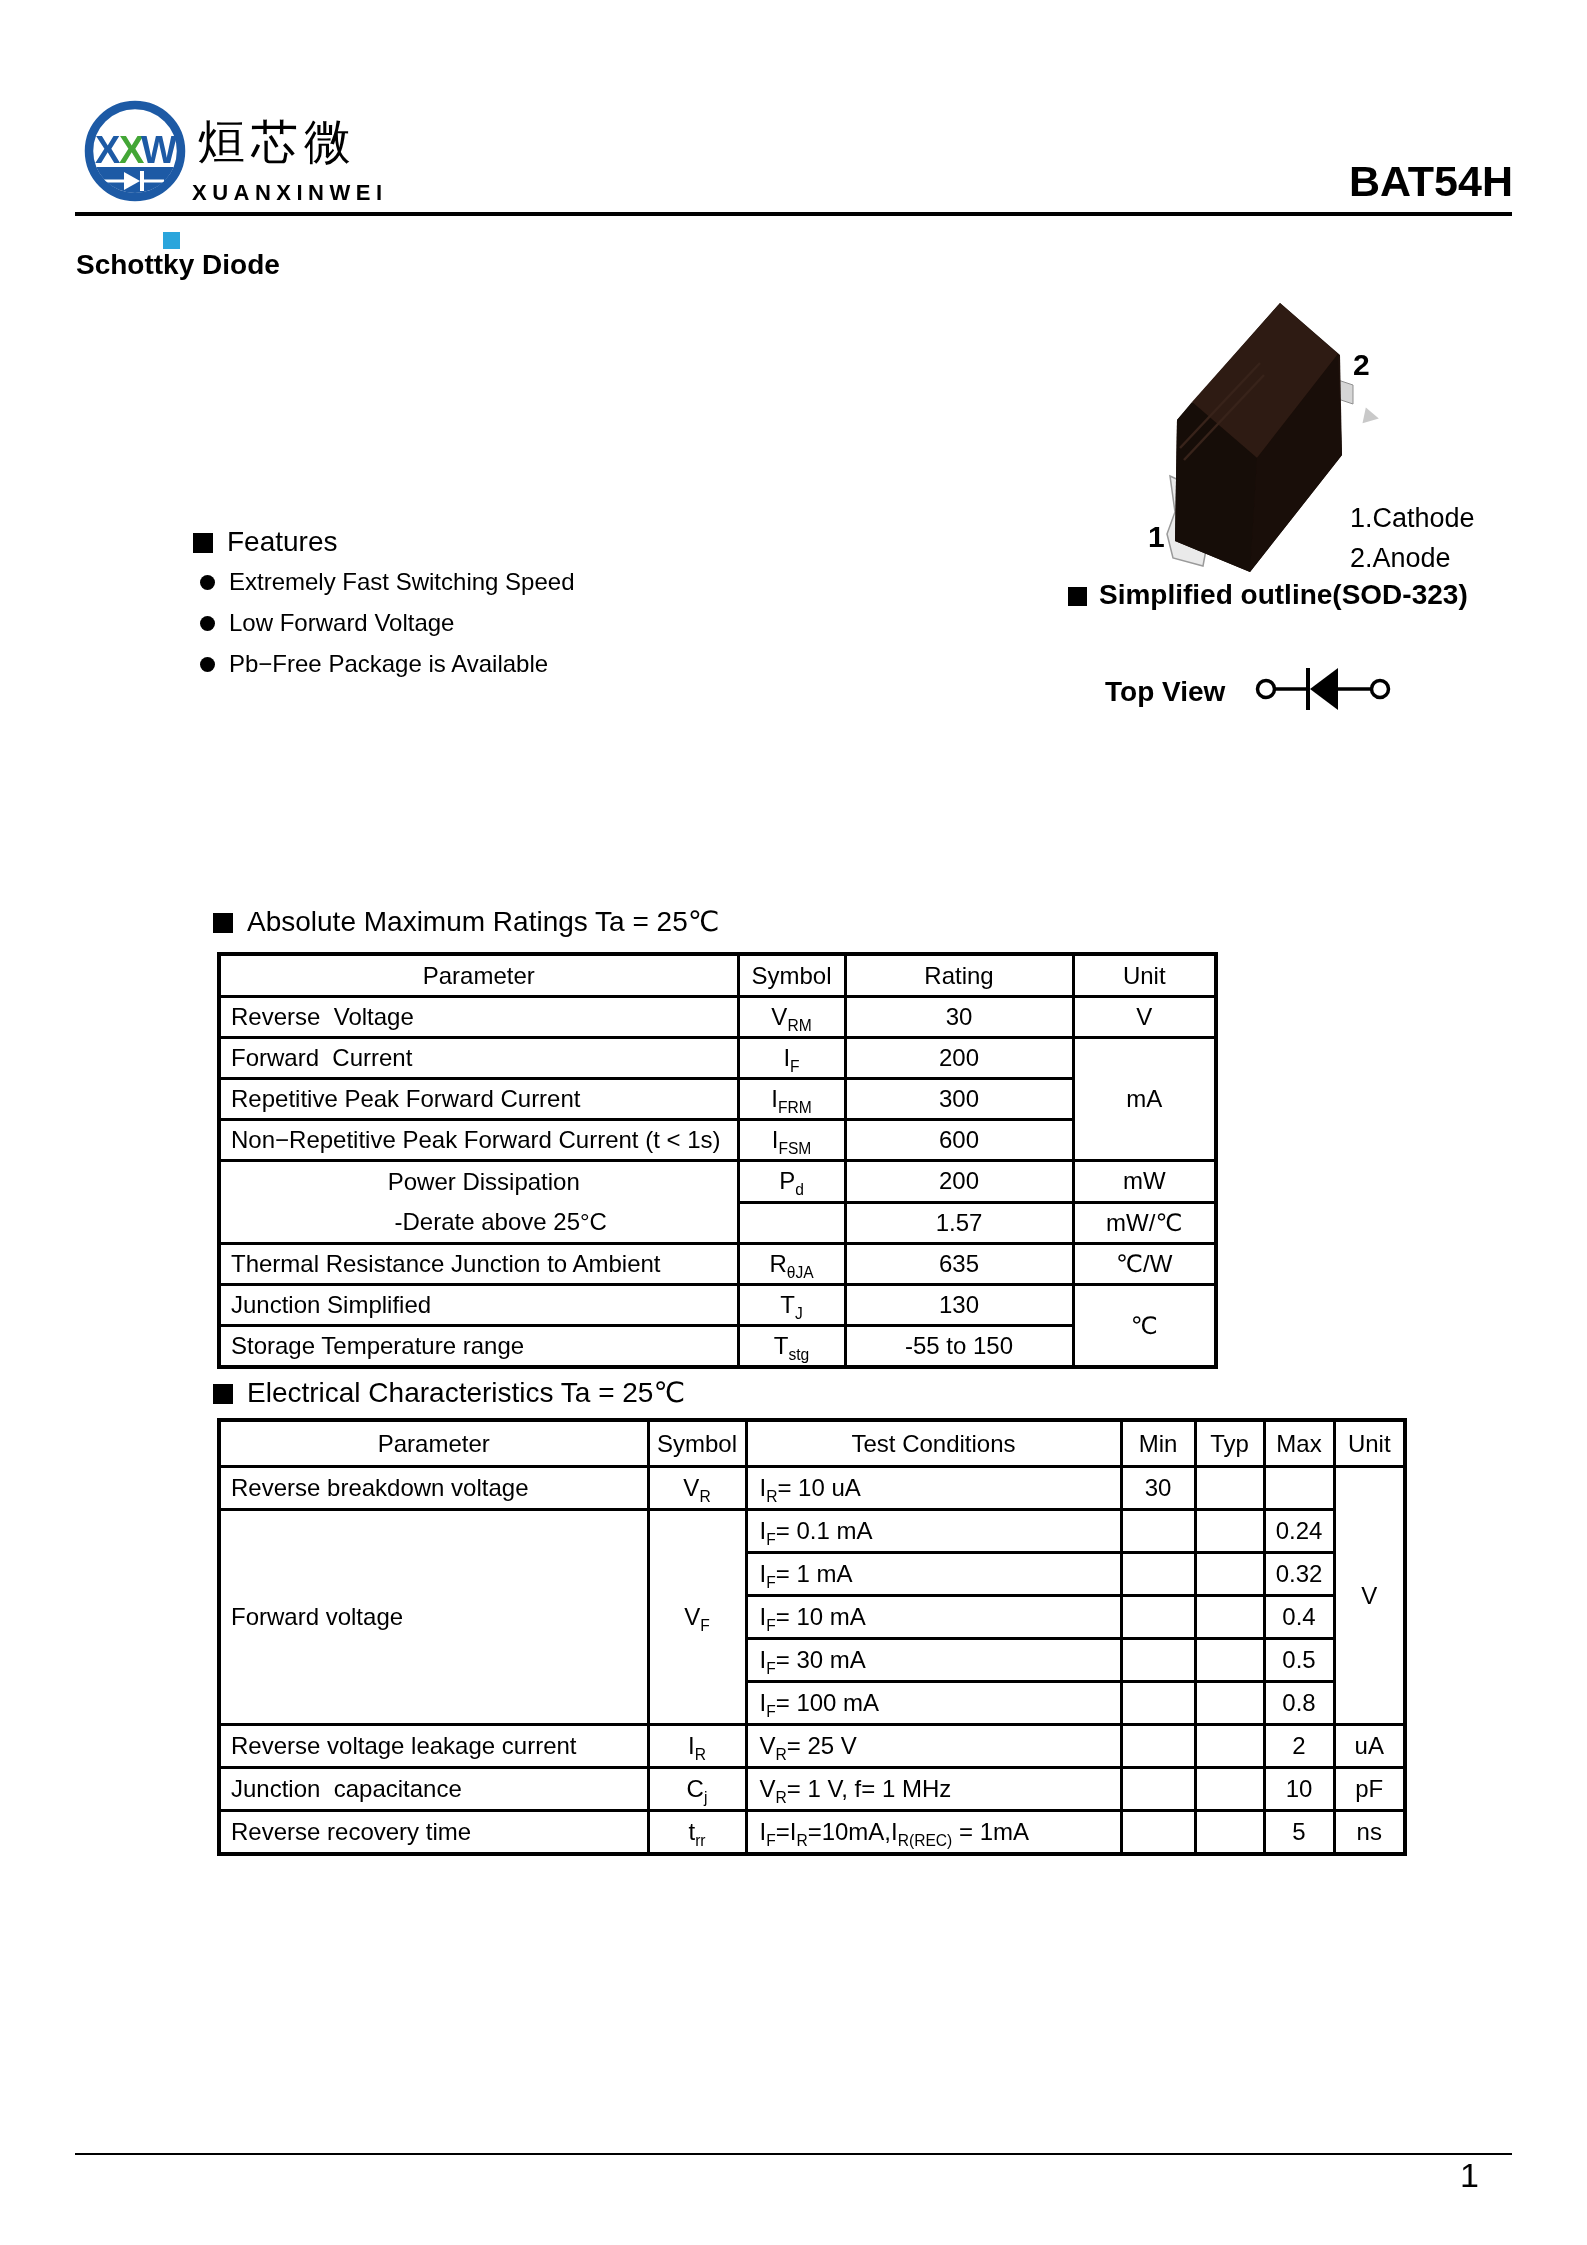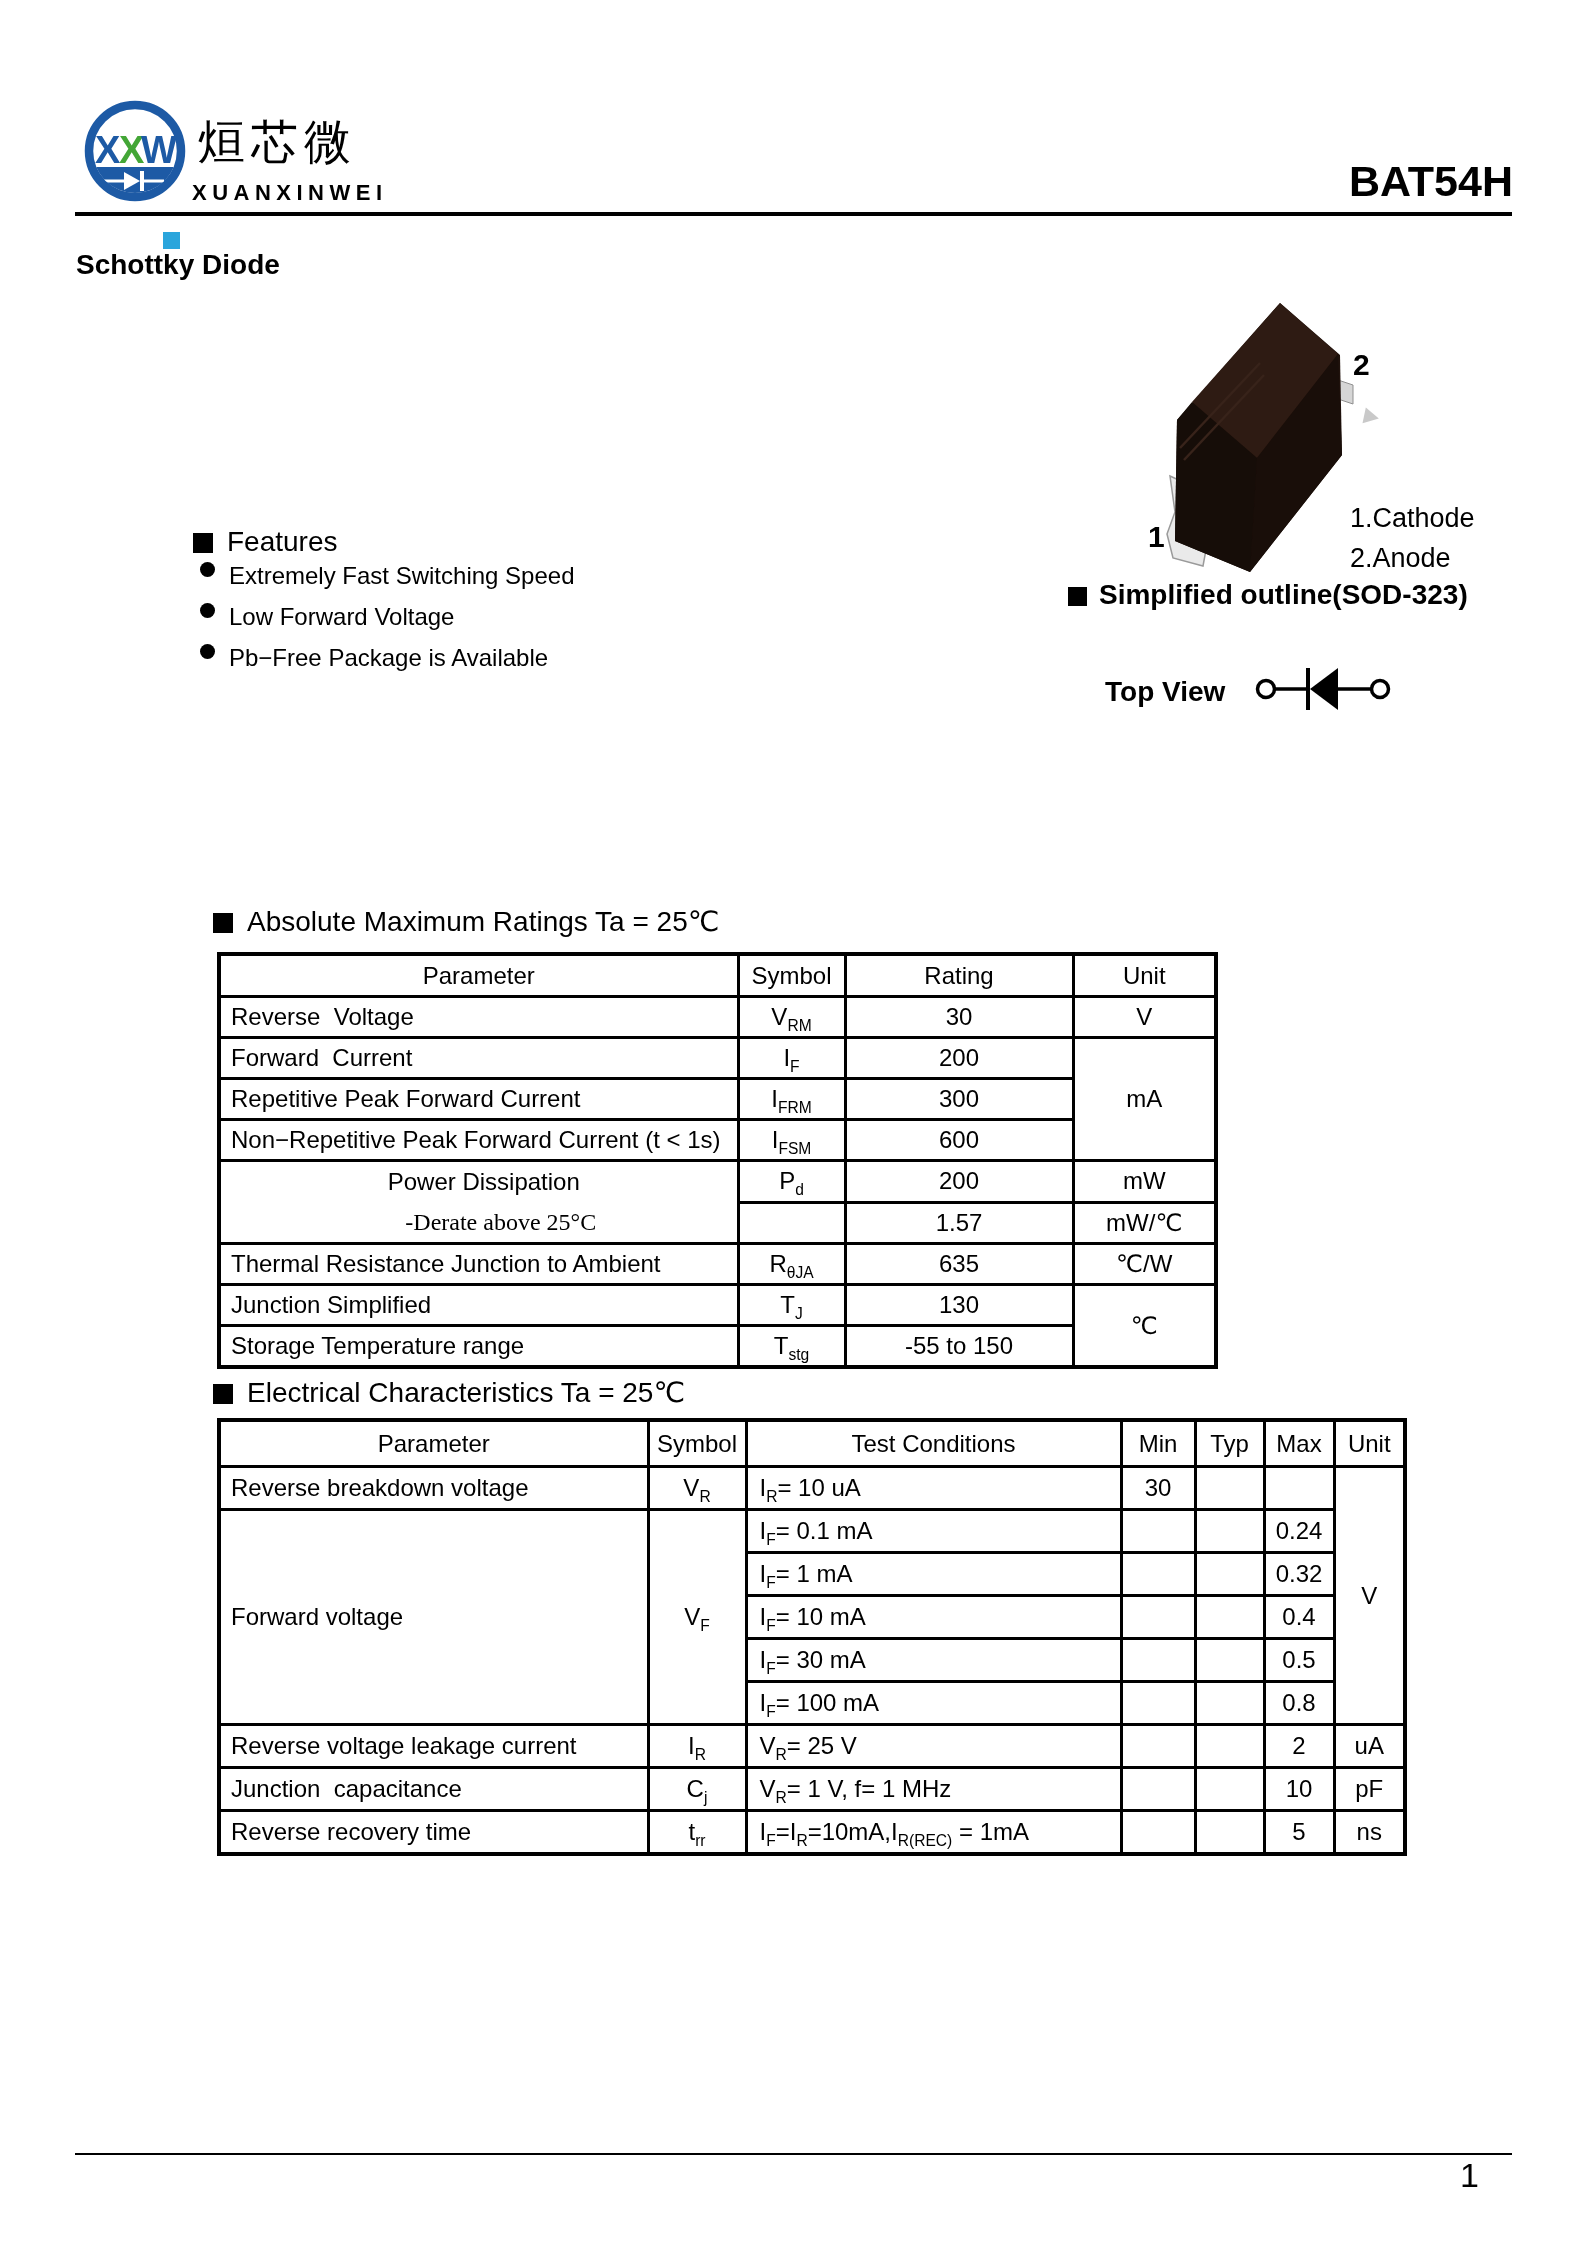--- a/index.html
+++ b/index.html
@@ -16,21 +16,21 @@
   .h-flex{display:flex;align-items:center;}
   .sq{display:inline-block;flex:0 0 auto;background:#000;}
   .product-heading{left:76px;top:229px;flex-direction:column;}
   .product-heading .sq{width:17px;height:17px;background:#2aa5dc;margin-right:13px;margin-top:3px;}
   .product-heading .t{font-size:28px;font-weight:bold;}
 
   
   .features-heading{left:193px;top:526px;}
   .features-heading .sq{width:20px;height:20px;margin-right:14px;margin-top:2px;}
   .features-heading .t{font-size:28px;}
-  .feature-item{left:200px;display:flex;height:40px;}
+  .feature-item{left:200px;display:flex;align-items:center;height:40px;}
   .feature-item .dot{flex:0 0 auto;width:15px;height:15px;border-radius:50%;background:#000;margin-right:14px;}
   .feature-item .t{font-size:24px;}
 
   
   .pin-label{font-size:30px;font-weight:bold;}
   .pin-legend{left:1350px;top:498px;font-size:27px;line-height:40px;}
   .outline-heading{left:1068px;top:579px;}
   .outline-heading .sq{width:19px;height:19px;margin-right:12px;margin-top:2px;}
   .outline-heading .t{font-size:28px;font-weight:bold;}
   .top-view-label{left:1105px;top:676px;font-size:28px;font-weight:bold;}
@@ -50,21 +50,21 @@
   table.ds .param{text-align:left;padding-left:10px;white-space:pre-wrap;}
   table.ds .cond{text-align:left;padding-left:12px;}
   .amr-table-wrap{left:217px;top:952px;}
   .amr-table-wrap td{height:38px;}
   .amr-table-wrap tr.head td{height:39px;}
   .ec-table-wrap{left:217px;top:1418px;}
   .ec-table-wrap td{height:40px;}
   .ec-table-wrap tr.head td{height:43px;}
   td.pd-merge{vertical-align:top;text-align:left;padding:0;}
   td.pd-merge .l1{line-height:40px;padding-left:10px;}
-  td.pd-merge .l2{line-height:40px;padding-left:44px;font-family:Liberation Serif, serif;}
+  td.pd-merge .l2{line-height:40px;padding-left:44px;}
   sub{font-size:65%;line-height:0;}
 
   
   .footer-rule{left:75px;top:2153px;width:1437px;height:2px;background:#000;}
   .footer-site{left:0;right:0;top:2166px;text-align:center;font-size:25px;}
   .page-number{left:1460px;top:2156px;font-size:34px;}
 </style>
 </head>
 <body>
 

